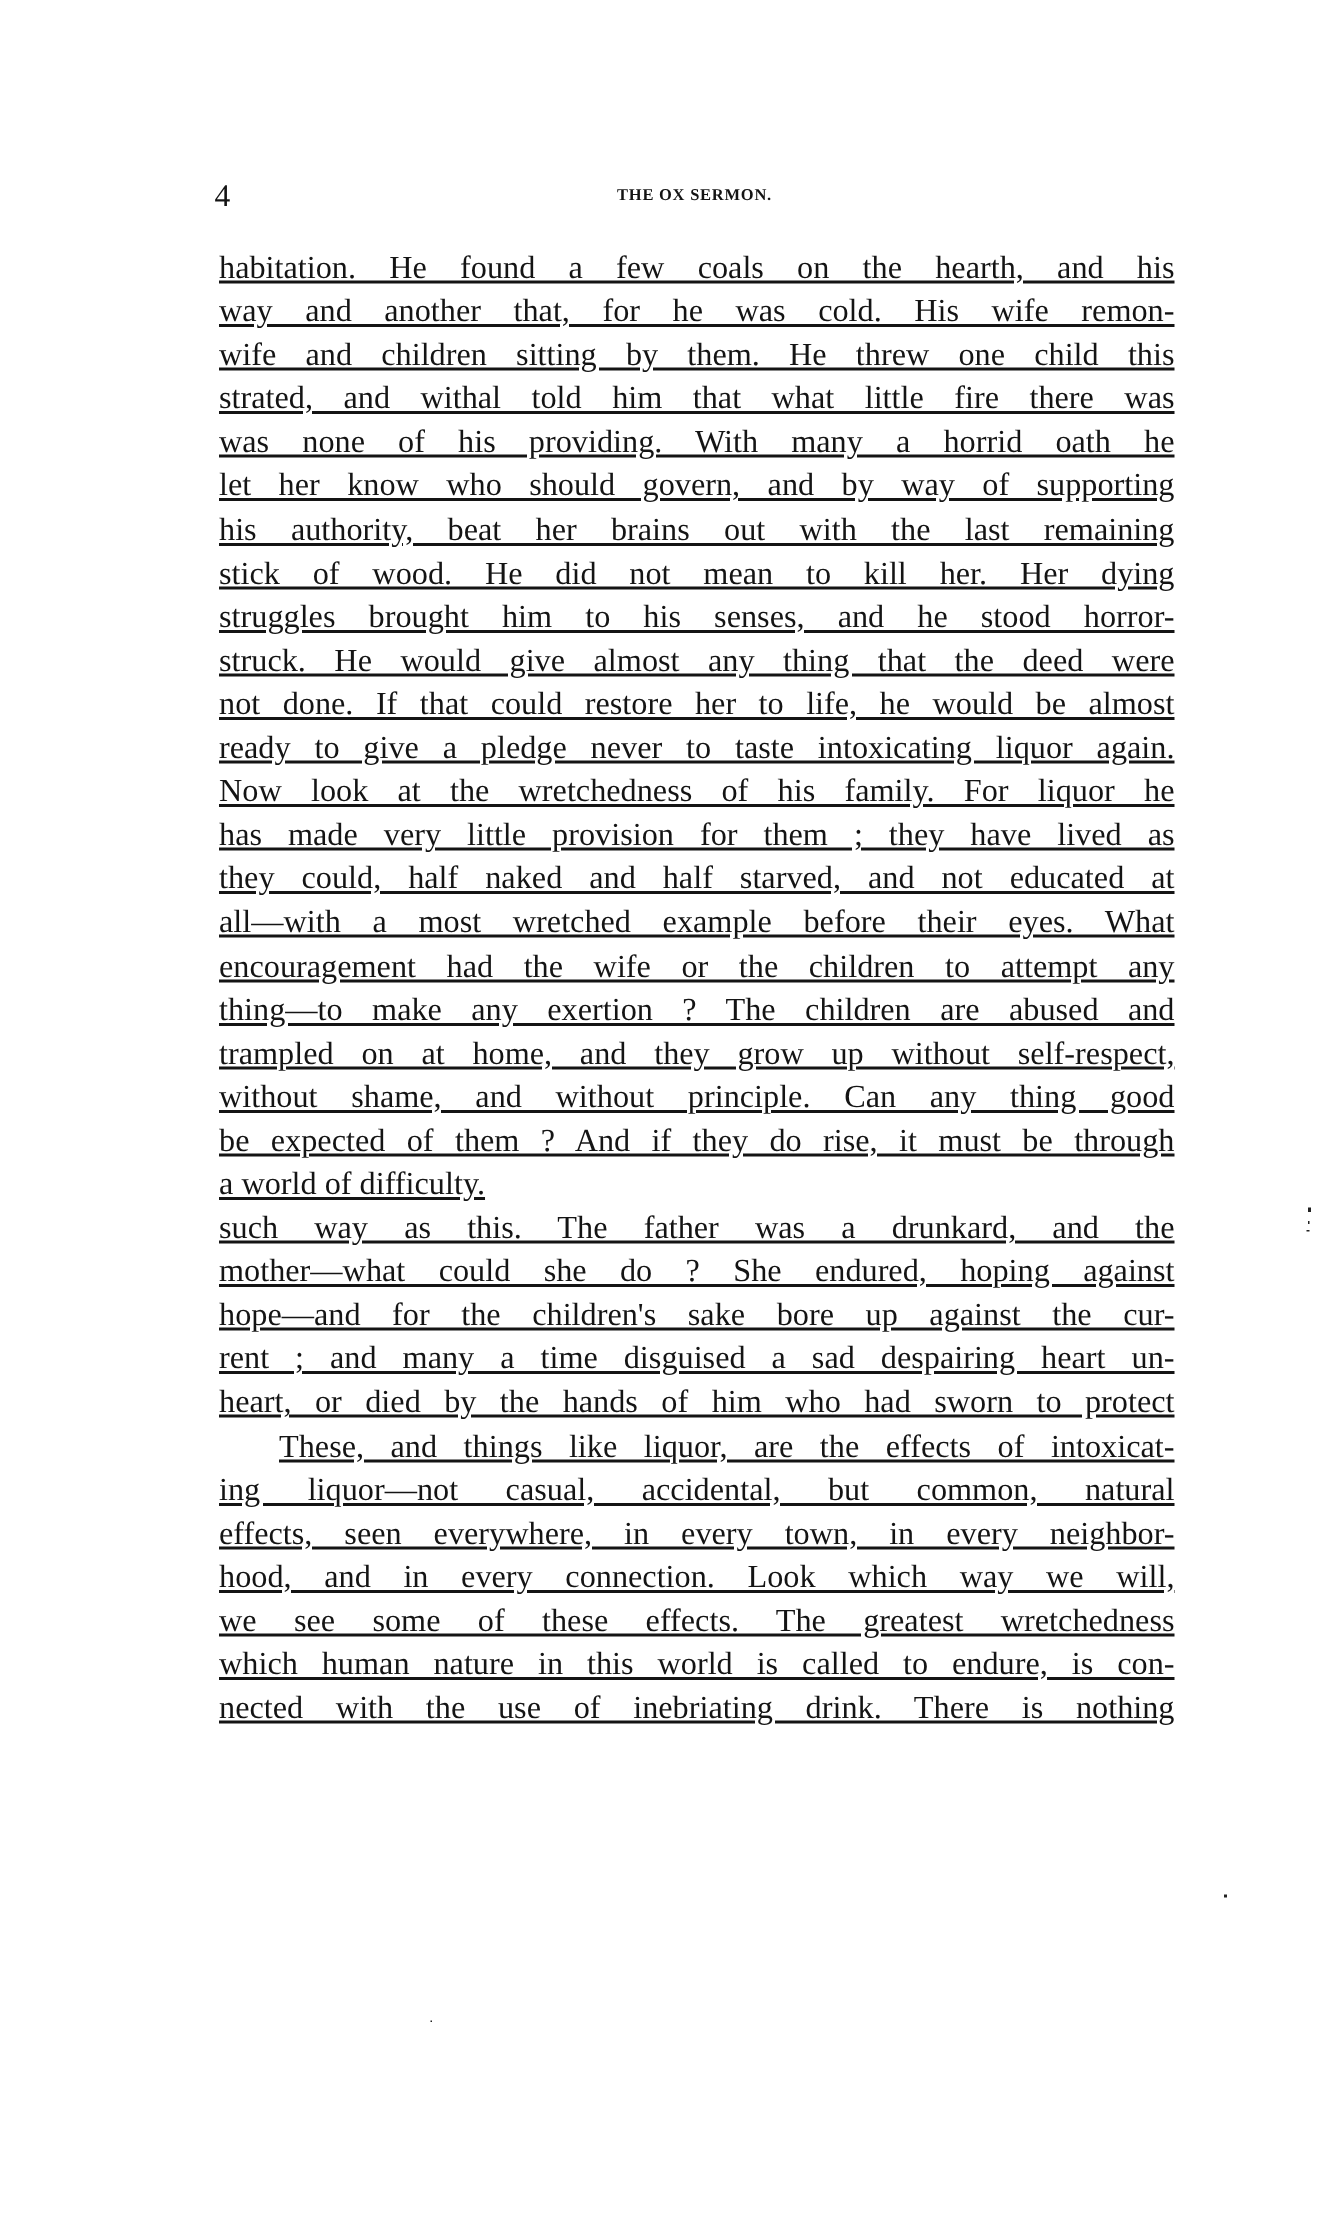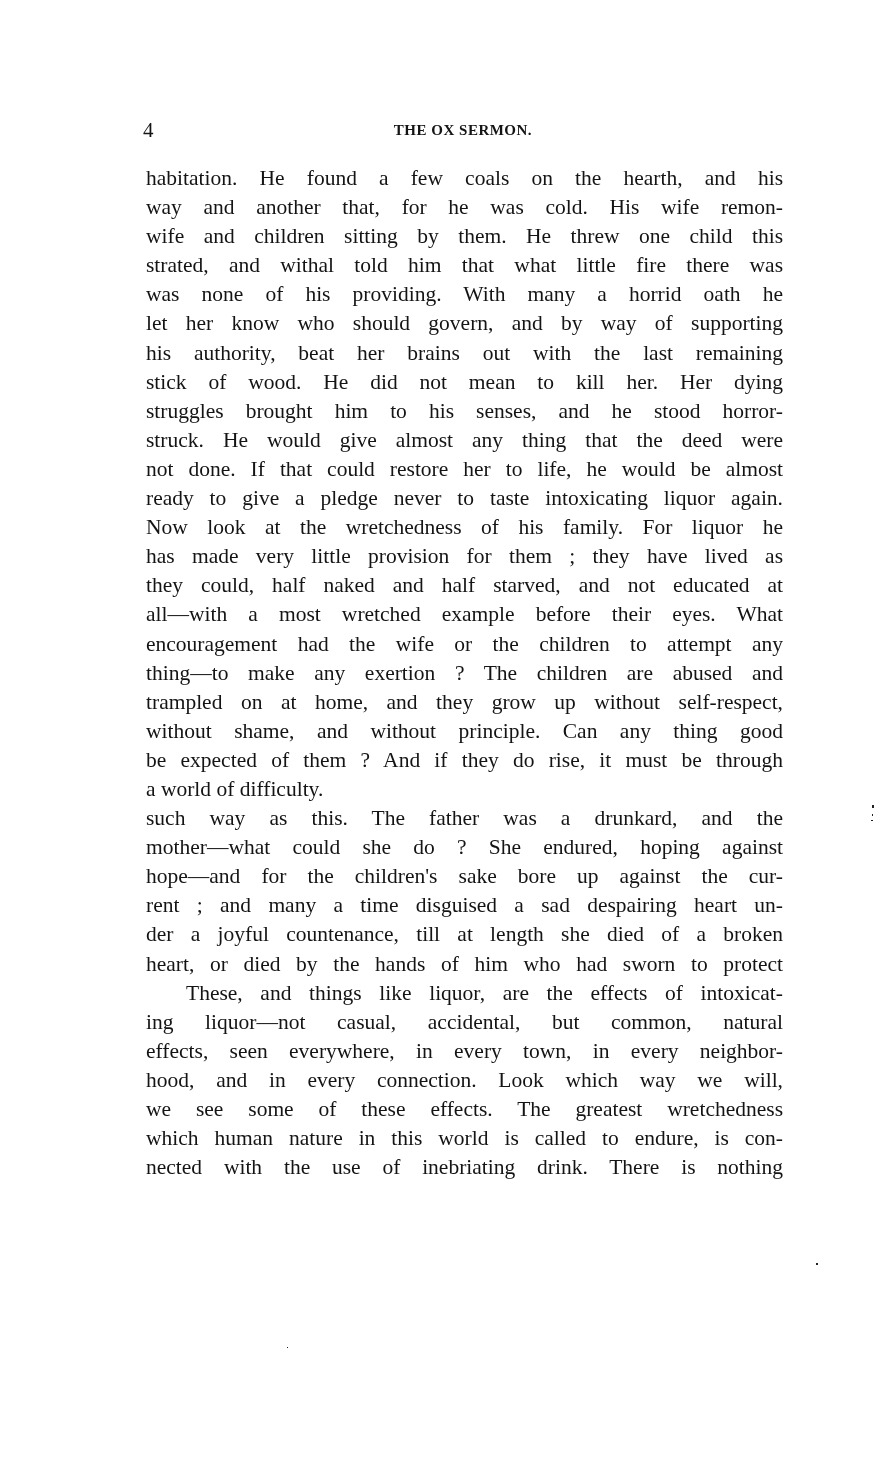--- a/index.html
+++ b/index.html
@@ -34,30 +34,31 @@
       top: 0;
       font-size: 21px;
       line-height: 28px;
     }
     .running-title {
       position: absolute;
       left: 0;
       right: 0;
       top: 2px;
       text-align: center;
-      font-size: 15px;
+      font-size: 11px;
       font-weight: bold;
       letter-spacing: 0.5px;
       line-height: 24px;
     }
     .text-block {
       position: absolute;
       left: 146px;
       top: 164px;
       width: 637px;
+      text-decoration: underline;
     }
     .line {
       display: block;
       height: 29.1px;
       line-height: 29.1px;
       font-size: 21.5px;
       white-space: nowrap;
       text-align: justify;
       text-align-last: justify;
     }
@@ -101,21 +102,20 @@
       <span class="line">encouragement had the wife or the children to attempt any</span>
       <span class="line">thing—to make any exertion ?  The children are abused and</span>
       <span class="line">trampled on at home, and they grow up without self-respect,</span>
       <span class="line">without shame, and without principle.  Can any thing good</span>
       <span class="line">be expected of them ?  And if they do rise, it must be through</span>
       <span class="line last">a world of difficulty.</span>
       <span class="line">such way as this.  The father was a drunkard, and the</span>
       <span class="line">mother—what could she do ?  She endured, hoping against</span>
       <span class="line">hope—and for the children's sake bore up against the cur-</span>
       <span class="line">rent ;  and many a time disguised a sad despairing heart un-</span>
-      <span class="line">der a joyful countenance, till at length she died of a broken</span>
       <span class="line">heart, or died by the hands of him who had sworn to protect</span>
       <span class="line indent">These, and things like liquor, are the effects of intoxicat-</span>
       <span class="line">ing liquor—not casual, accidental, but common, natural</span>
       <span class="line">effects, seen everywhere, in every town, in every neighbor-</span>
       <span class="line">hood, and in every connection.  Look which way we will,</span>
       <span class="line">we see some of these effects.  The greatest wretchedness</span>
       <span class="line">which human nature in this world is called to endure, is con-</span>
       <span class="line">nected with the use of inebriating drink.  There is nothing</span>
     </div>
 

